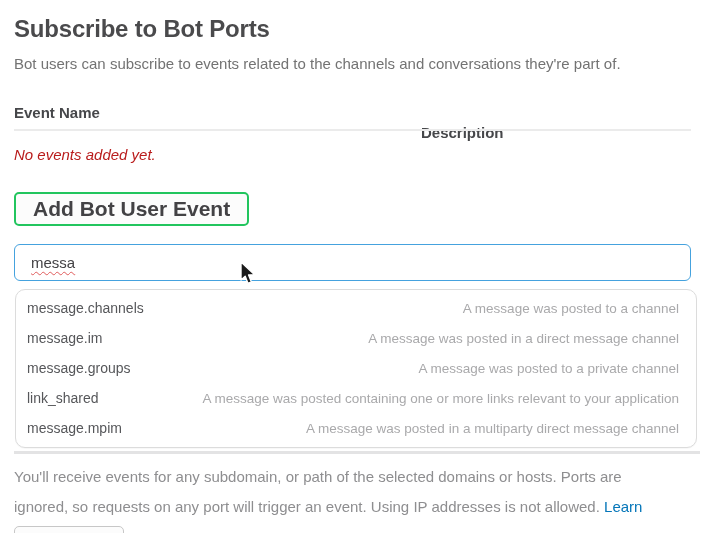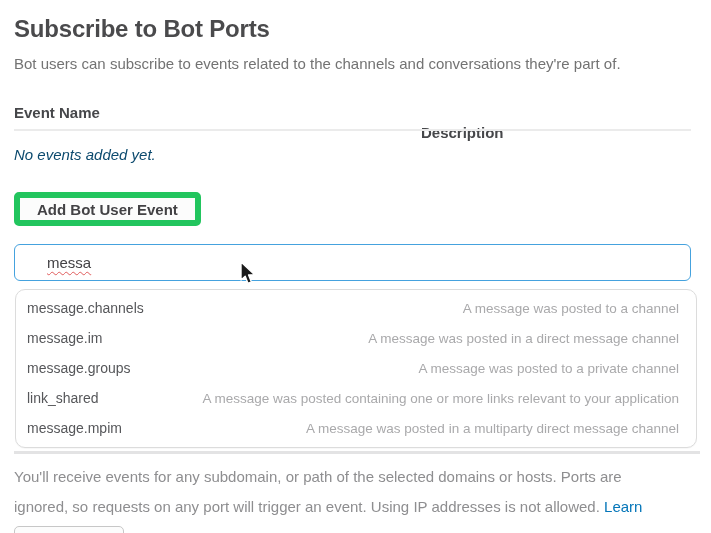--- a/index.html
+++ b/index.html
@@ -29,43 +29,43 @@
   .col-header.event { left: 14px; }
   .col-header.desc  { left: 421px; margin-top: 20px; }
 
   .header-rule {
     left: 14px; top: 129px; width: 677px; height: 2px;
     background: #ebebeb;
   }
 
   .empty-msg {
     left: 14px; top: 146px;
-    font-style: italic; font-size: 15px; color: #0c4a6e;
+    font-style: italic; font-size: 15px; color: #b91c1c;
   }
 
   .add-btn {
     left: 14px; top: 192px;
     height: 34px; padding: 0 17px;
     background: #fcfcfc;
-    border: 6px solid #22c55e;
+    border: 2px solid #22c55e;
     border-radius: 5px;
     font-family: inherit;
-    font-size: 15px; font-weight: 700; color: #434245;
+    font-size: 21px; font-weight: 700; color: #434245;
     cursor: pointer;
     display: inline-flex; align-items: center;
   }
 
   .event-input {
     left: 14px; top: 244px;
     width: 677px; height: 37px;
     border: 1px solid #45a2de;
     border-radius: 6px;
     background: #ffffff;
     display: flex; align-items: center;
-    padding-left: 32px;
+    padding-left: 16px;
     font-size: 15px; color: #434245;
   }
   .event-input .typed {
     text-decoration: underline;
     text-decoration-style: wavy;
     text-decoration-color: #e05c5c;
     text-decoration-thickness: 1px;
     text-underline-offset: 3px;
   }
 

